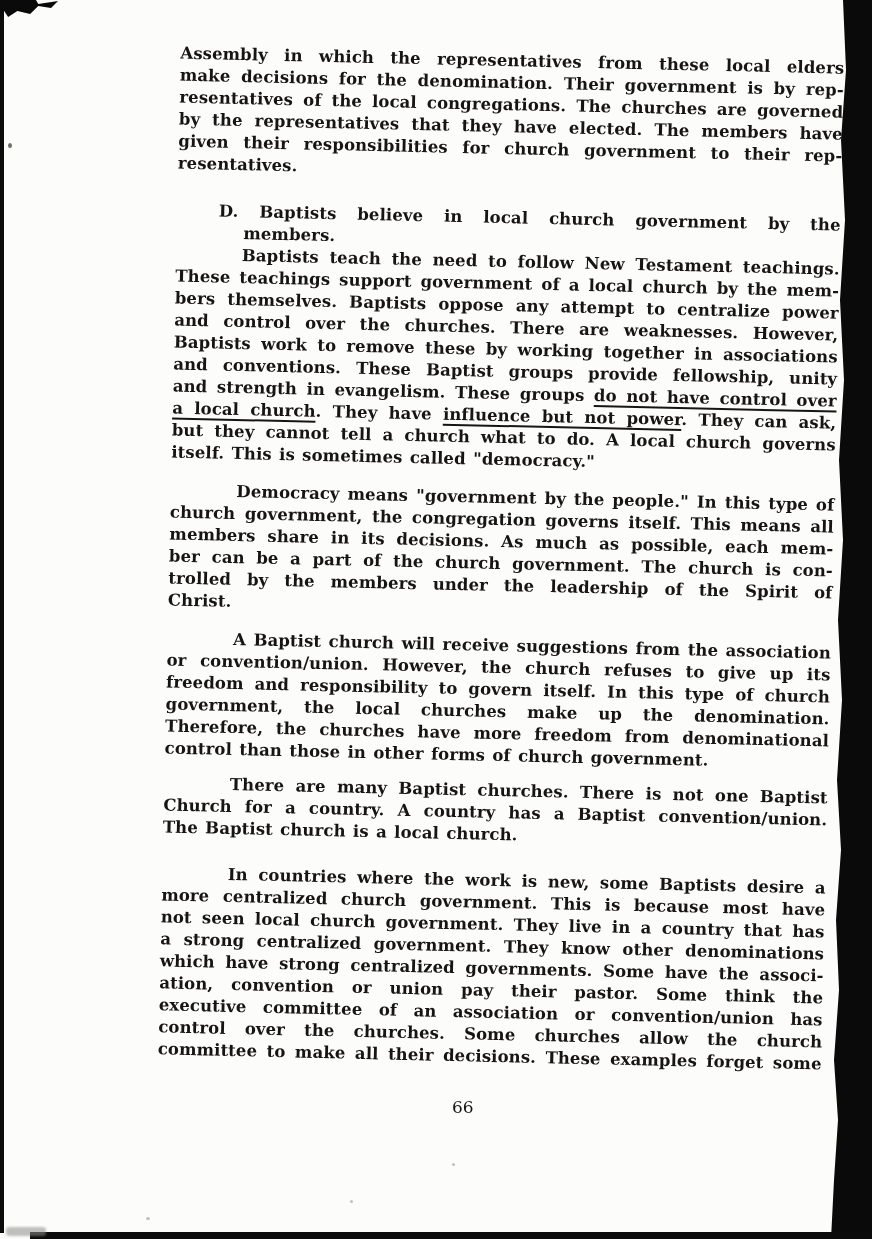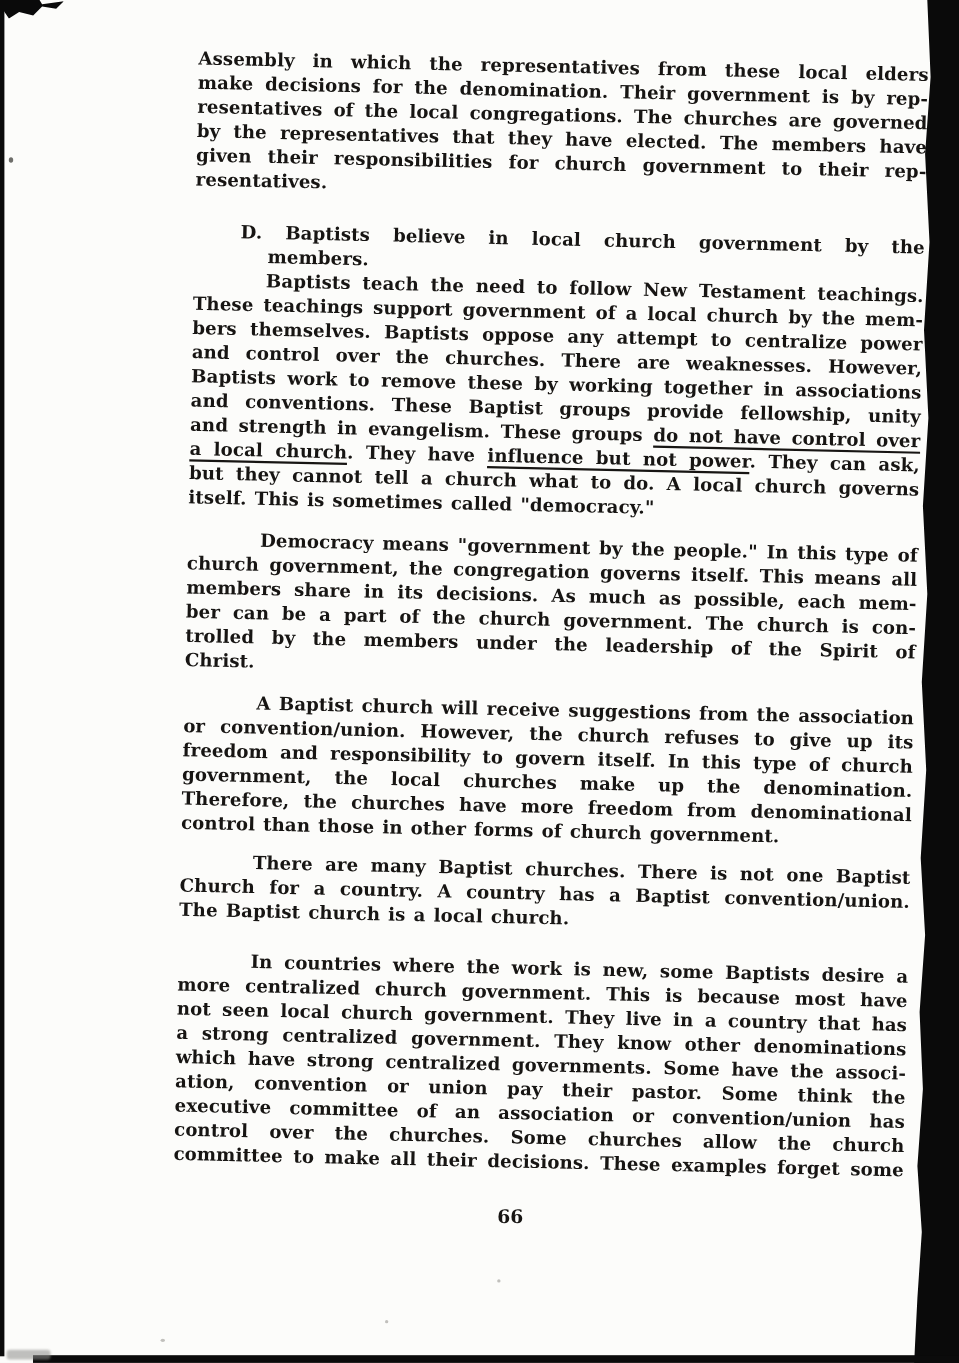--- a/index.html
+++ b/index.html
@@ -48,21 +48,21 @@
   .ind-3{padding-left:67px;}
   .ul{
     text-decoration:underline;
     text-decoration-thickness:2px;
     text-underline-offset:3.5px;
   }
   .page-number{
     position:absolute;
     left:452px;top:1097px;
     color:var(--ink);
-    font-size:17px;font-weight:700;
+    font-size:17px;font-weight:400;
   }
   
   .edge-left{
     position:absolute;left:0;top:0;width:4px;height:1233px;
     background:#0b0b0b;
   }
   .corner-blob{
     position:absolute;left:0;top:0;width:58px;height:18px;
     background:#0a0a0a;
     clip-path:polygon(0 0,62% 0,66% 22%,100% 6%,88% 44%,66% 33%,52% 78%,30% 61%,14% 94%,6% 56%,0 72%);

